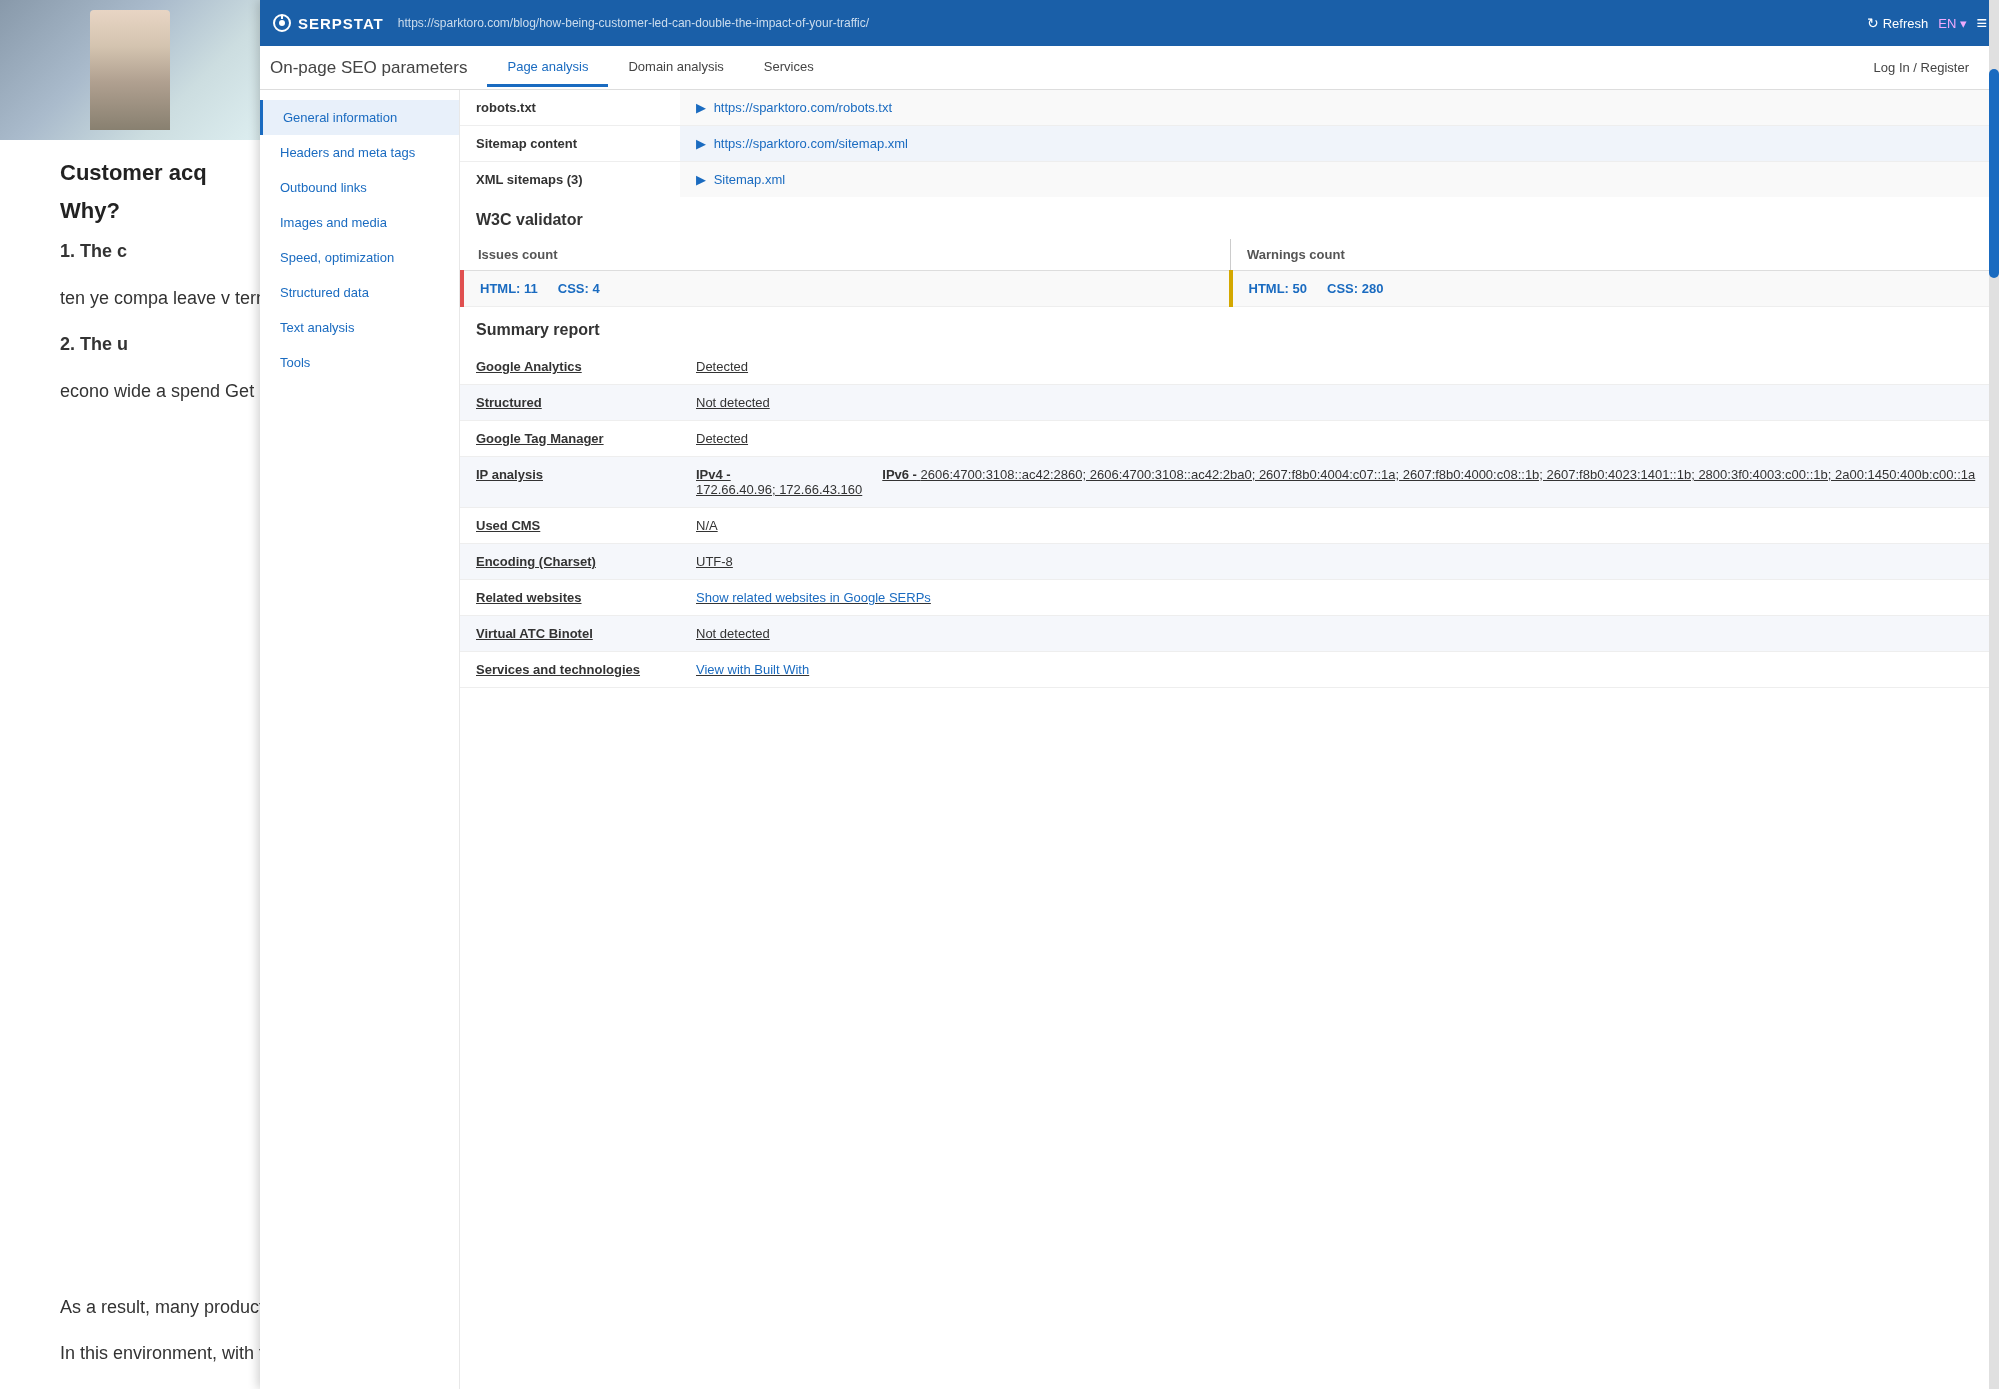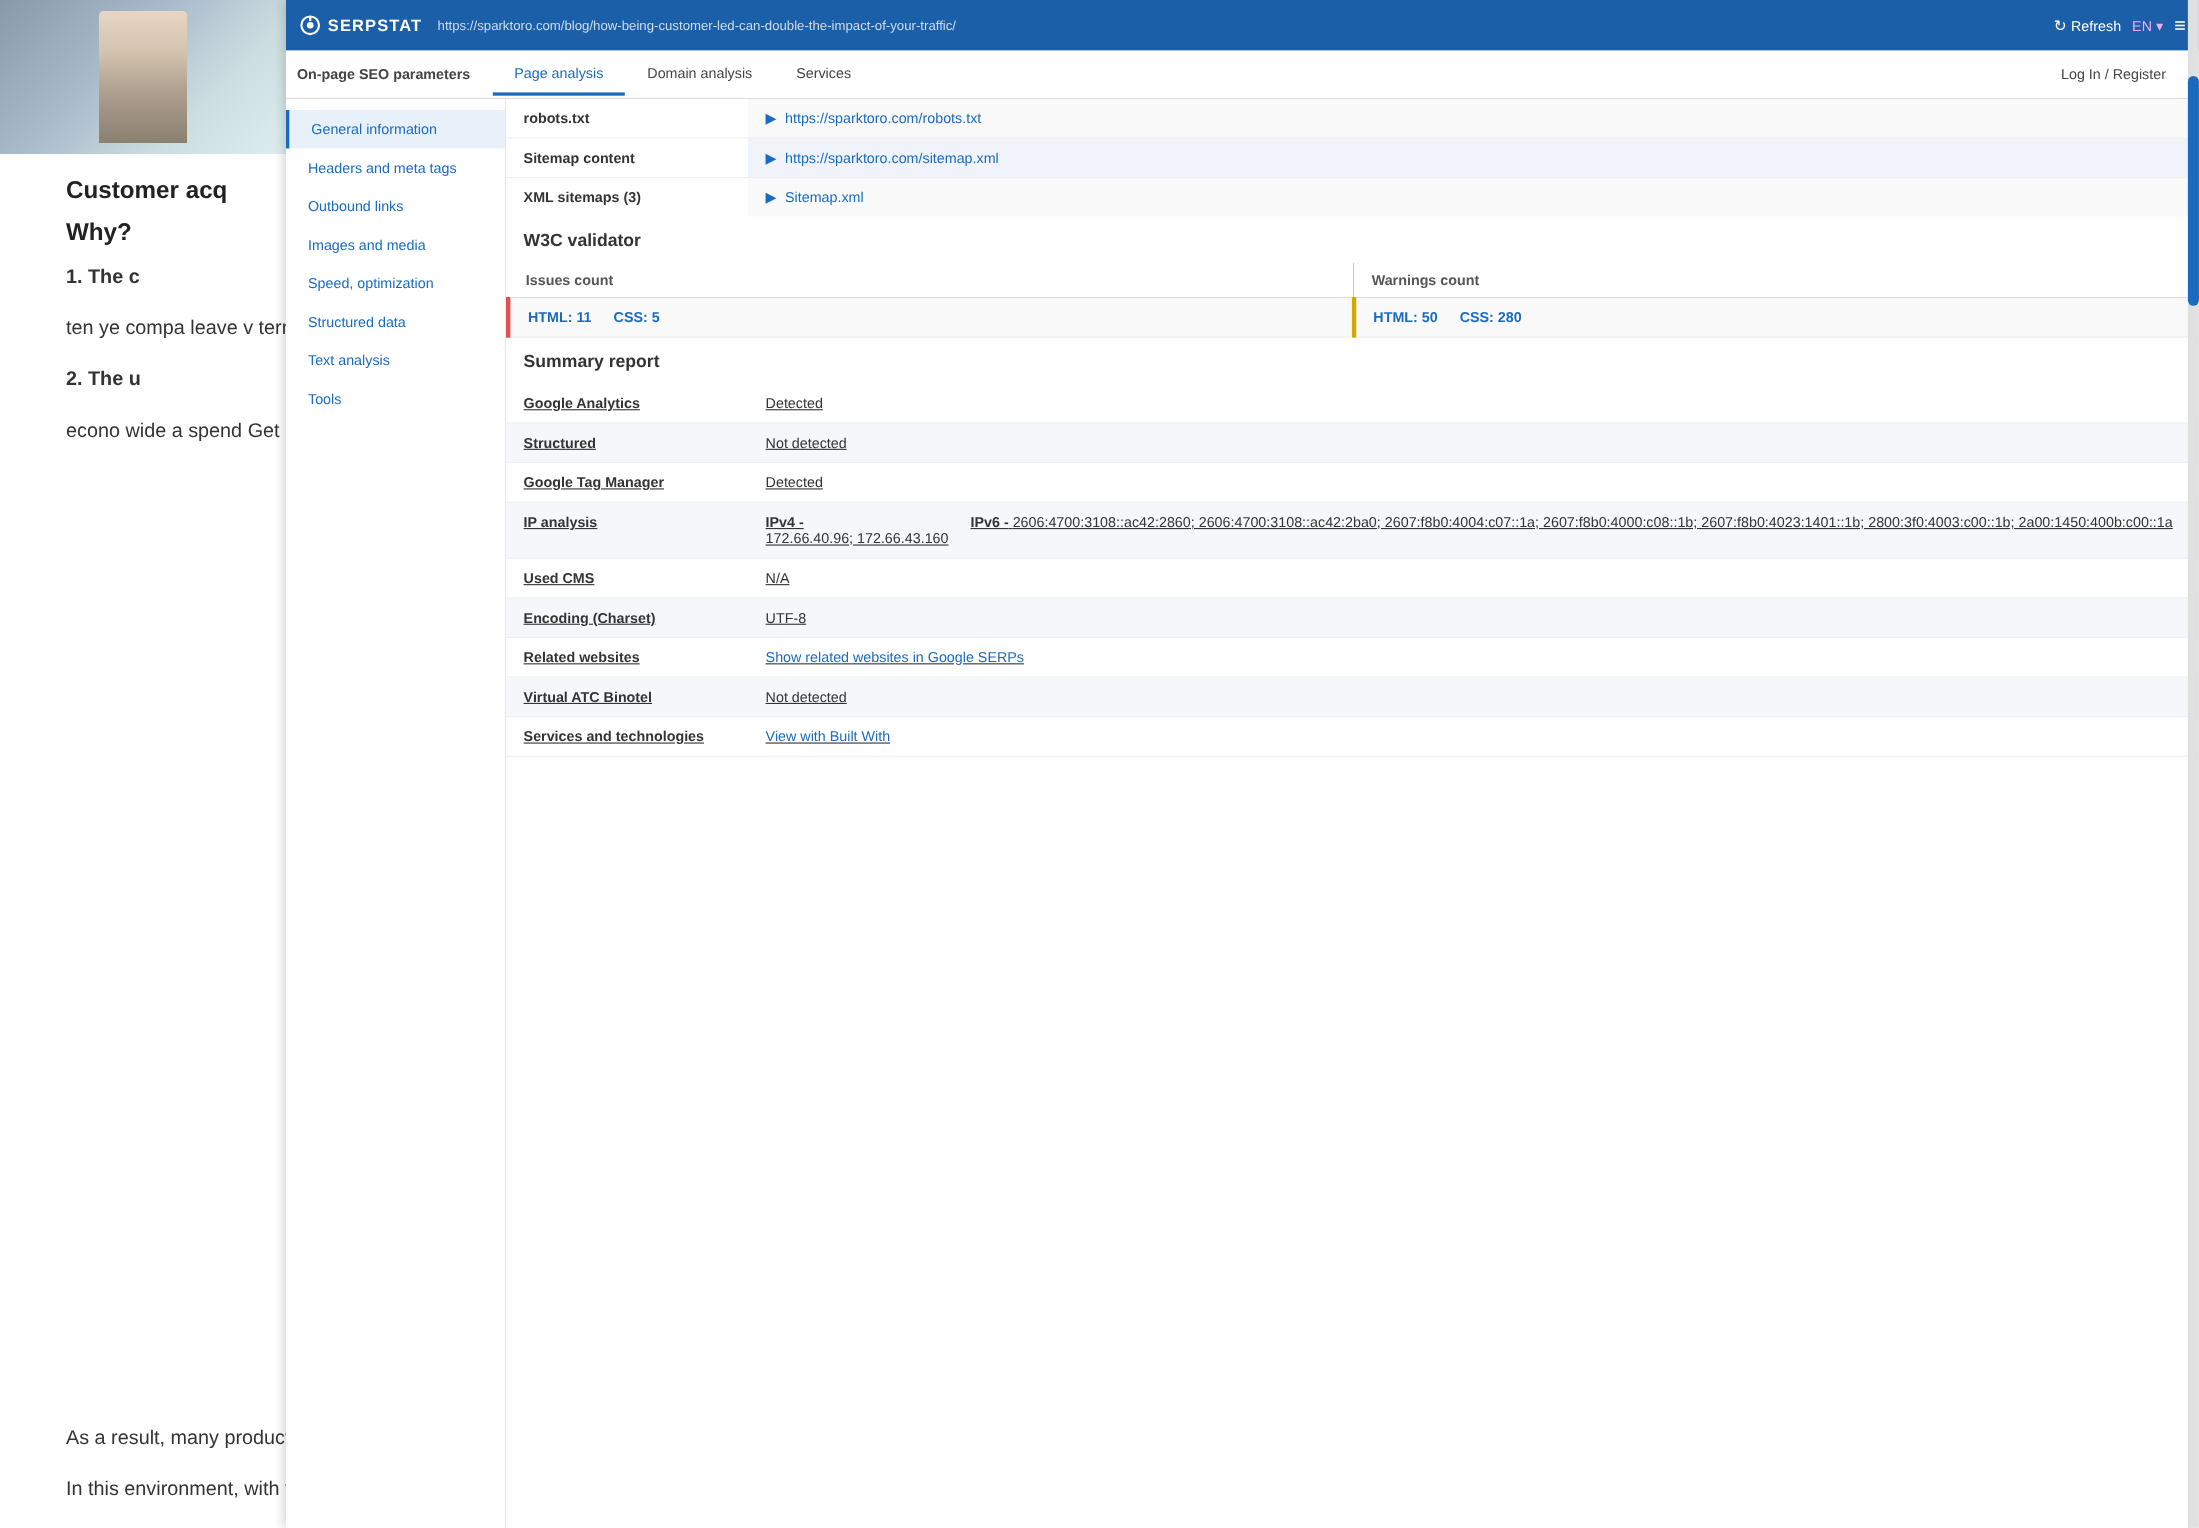--- a/index.html
+++ b/index.html
@@ -146,23 +146,23 @@
     .serpstat-nav {
       background: #fff;
       border-bottom: 1px solid #ddd;
       display: flex;
       align-items: center;
       padding: 0 10px;
       height: 44px;
       flex-shrink: 0;
     }
     .serpstat-nav .left-label {
-      font-size: 13px;
+      font-size: 17px;
       color: #444;
-      font-weight: 700;
+      font-weight: 400;
       margin-right: 20px;
       white-space: nowrap;
     }
     .nav-tabs {
       display: flex;
       gap: 0;
       flex: 1;
     }
     .nav-tab {
       padding: 10px 20px;
@@ -492,21 +492,21 @@
       <table class="w3c-table">
         <tbody>
           <tr class="w3c-header-row">
             <td style="border-right:1px solid #ccc;width:50%;">Issues count</td>
             <td style="width:50%;">Warnings count</td>
           </tr>
           <tr class="w3c-data-row">
             <td class="w3c-issues" style="border-right:1px solid #ccc;">
               <div class="w3c-cell">
                 <span class="w3c-value">HTML: 11</span>
-                <span class="w3c-value">CSS: 5</span>
+                <span class="w3c-value">CSS: 4</span>
               </div>
             </td>
             <td class="w3c-warnings">
               <div class="w3c-cell">
                 <span class="w3c-value">HTML: 50</span>
                 <span class="w3c-value">CSS: 280</span>
               </div>
             </td>
           </tr>
         </tbody>

